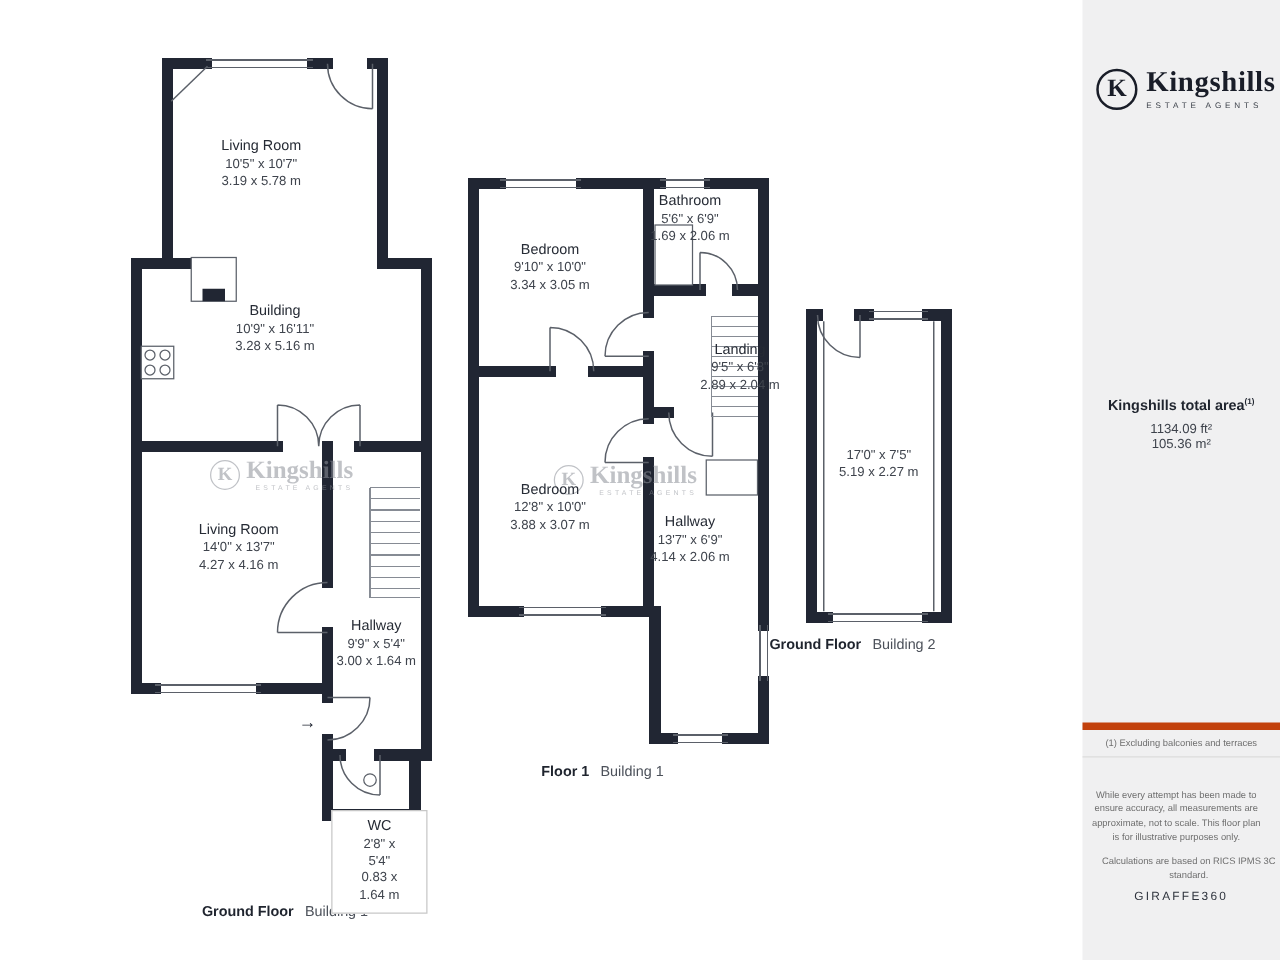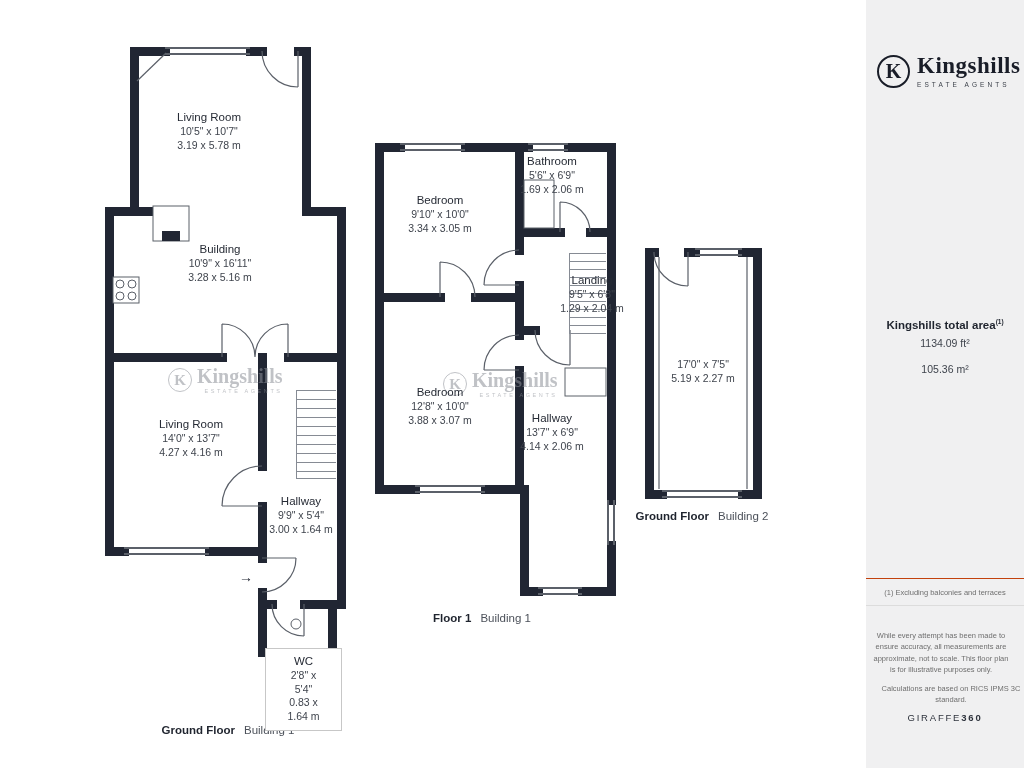--- a/index.html
+++ b/index.html
@@ -35,26 +35,26 @@
   
   .sidebar{position:absolute;left:866px;top:0;width:158px;height:768px;background:var(--sidebar-bg,#f0f0f1);z-index:2}
   .brand{position:absolute;left:11px;top:54px;display:flex;align-items:center;gap:7px}
   .brand-k{width:33px;height:33px;border:2px solid #191d28;border-radius:50%;display:flex;align-items:center;justify-content:center;font-family:"Liberation Serif",serif;font-size:20px;font-weight:700;color:#191d28;flex:0 0 auto}
   .brand-name{font-family:"Liberation Serif",serif;font-size:23px;font-weight:600;color:#191d28;letter-spacing:.5px;line-height:1}
   .brand-tag{font-size:6.5px;letter-spacing:3.1px;color:#3c414a;margin-top:4px}
   .area-block{position:absolute;top:318px;left:0;right:0;text-align:center}
   .area-title{font-size:11.5px;font-weight:700;color:#1f242e}
   .area-title sup{font-size:6.5px;font-weight:700}
   .area-val{font-size:10.5px;color:#3e434c;margin-top:6px}
-  .area-val + .area-val{margin-top:14px}
-  .footnote{position:absolute;top:578px;left:0;right:0;height:28px;display:flex;align-items:center;justify-content:center;border-top:1px solid #c2410c;border-bottom:1px solid #dcdcdc;font-size:7.5px;color:#6f6f6f;text-align:center}
+  .area-val + .area-val{margin-top:0}
+  .footnote{position:absolute;top:578px;left:0;right:0;height:28px;display:flex;align-items:center;justify-content:center;border-top:6px solid #c2410c;border-bottom:1px solid #dcdcdc;font-size:7.5px;color:#6f6f6f;text-align:center}
   .disclaimer{position:absolute;top:630px;left:4px;right:12px;font-size:7.5px;line-height:1.5;color:#6f6f6f;text-align:center}
   .standard{position:absolute;top:683px;left:12px;right:0;font-size:7.5px;line-height:1.5;color:#6f6f6f;text-align:center}
   .giraffe{position:absolute;top:712px;left:0;right:0;text-align:center;font-size:9.5px;letter-spacing:1.8px;color:#2e333d}
-  .giraffe b{font-weight:700}
+  .giraffe b{font-weight:400}
 </style>
 </head>
 <body>
 
 <div id="canvas">
 
   <svg id="plan-svg" width="1024" height="768" viewBox="0 0 1024 768">
 
     <g>
 
@@ -172,21 +172,21 @@
     <div class="room-dims">1.69 x 2.06 m</div>
   </div>
   <div class="room-label" style="left:440px;top:193px">
     <div class="room-name">Bedroom</div>
     <div class="room-dims">9'10" x 10'0"</div>
     <div class="room-dims">3.34 x 3.05 m</div>
   </div>
   <div class="room-label" style="left:592px;top:273px">
     <div class="room-name">Landing</div>
     <div class="room-dims">9'5" x 6'8"</div>
-    <div class="room-dims">1.29 x 2.04 m</div>
+    <div class="room-dims">2.89 x 2.04 m</div>
   </div>
   <div class="room-label" style="left:440px;top:385px">
     <div class="room-name">Bedroom</div>
     <div class="room-dims">12'8" x 10'0"</div>
     <div class="room-dims">3.88 x 3.07 m</div>
   </div>
   <div class="room-label" style="left:552px;top:411px">
     <div class="room-name">Hallway</div>
     <div class="room-dims">13'7" x 6'9"</div>
     <div class="room-dims">4.14 x 2.06 m</div>
@@ -197,21 +197,21 @@
     <div class="room-dims">17'0" x 7'5"</div>
     <div class="room-dims">5.19 x 2.27 m</div>
   </div>
 
   <div class="floor-label" style="left:228px;top:724px">
     <span class="fl">Ground Floor</span><span class="bl">Building 1</span>
   </div>
   <div class="floor-label" style="left:482px;top:612px">
     <span class="fl">Floor 1</span><span class="bl">Building 1</span>
   </div>
-  <div class="floor-label" style="left:702px;top:510px">
+  <div class="floor-label" style="left:682px;top:510px">
     <span class="fl">Ground Floor</span><span class="bl">Building 2</span>
   </div>
 
   <aside class="sidebar">
     <div class="brand">
       <div class="brand-k">K</div>
       <div class="brand-text">
         <div class="brand-name">Kingshills</div>
         <div class="brand-tag">ESTATE AGENTS</div>
       </div>

